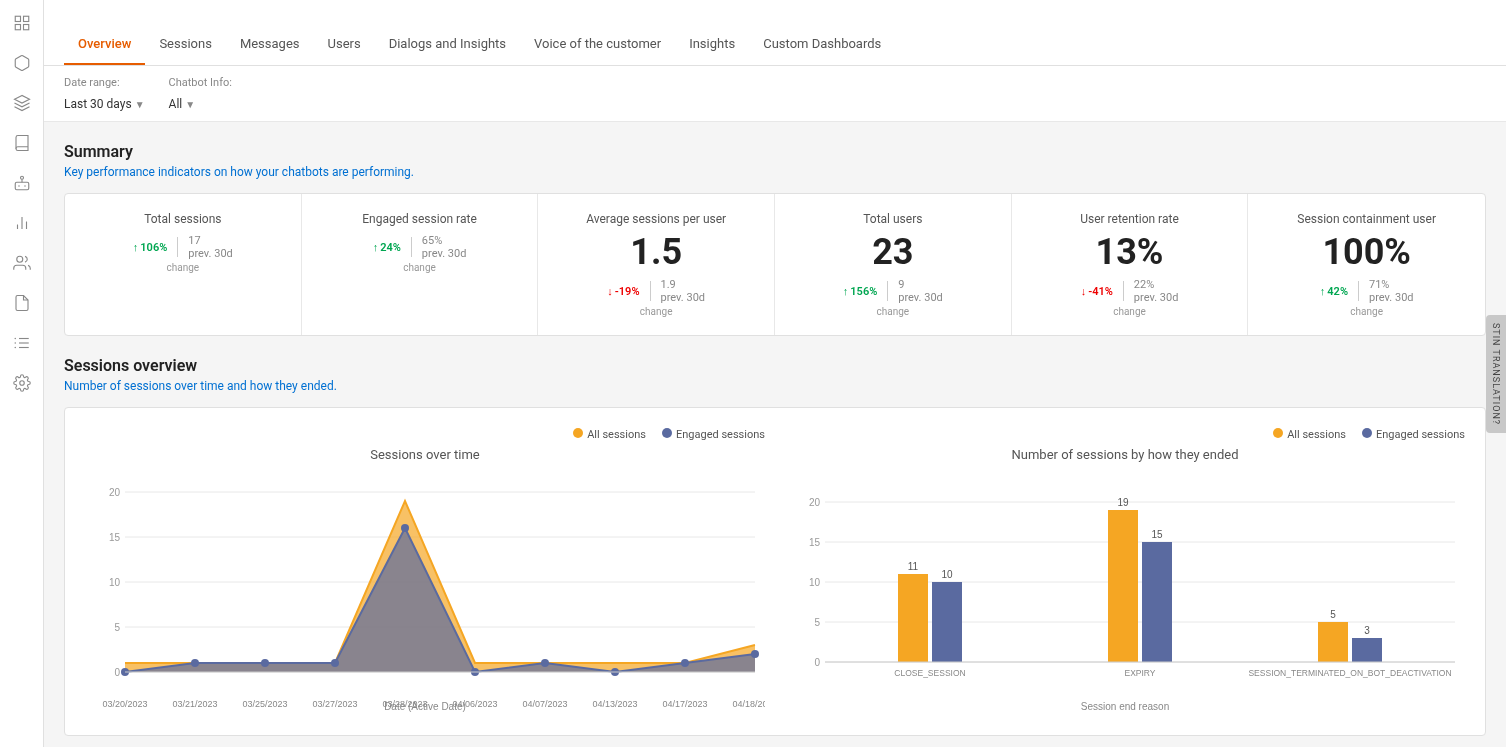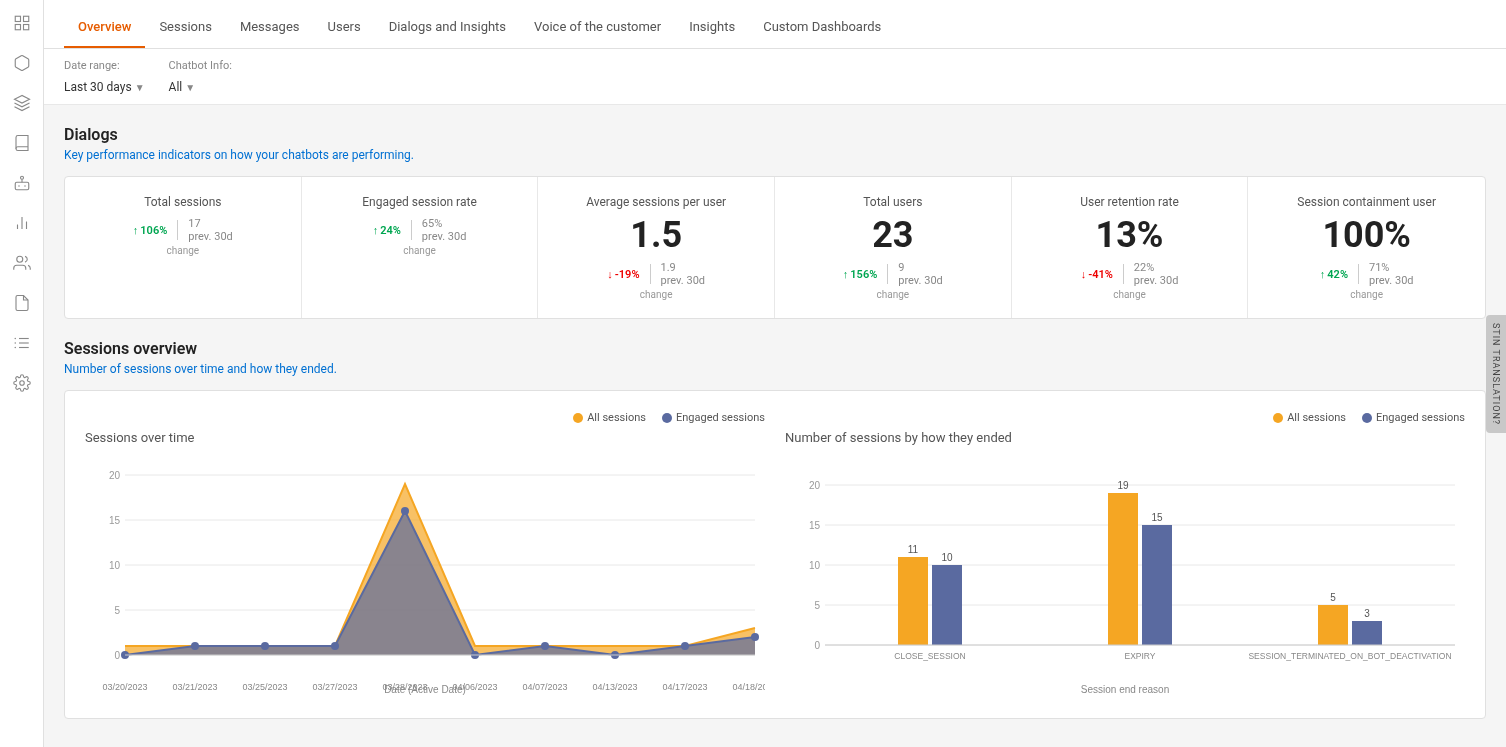--- a/index.html
+++ b/index.html
@@ -7,21 +7,21 @@
 
     
     .sidebar { width: 44px; background: #fff; border-right: 1px solid #e0e0e0; display: flex; flex-direction: column; align-items: center; padding: 12px 0; gap: 18px; min-height: 100vh; position: fixed; left: 0; top: 0; z-index: 10; }
     .sidebar-icon { width: 22px; height: 22px; display: flex; align-items: center; justify-content: center; cursor: pointer; color: #666; font-size: 16px; }
     .sidebar-icon svg { width: 18px; height: 18px; fill: none; stroke: #888; stroke-width: 1.5; }
 
     
     .main { margin-left: 44px; flex: 1; background: #f5f5f5; }
 
     
-    .tabs-bar { background: #fff; border-bottom: 1px solid #e0e0e0; padding: 0 20px; display: flex; align-items: flex-end; height: 49px; }
+    .tabs-bar { background: #fff; border-bottom: 1px solid #e0e0e0; padding: 0 20px; display: flex; align-items: flex-end; height: 66px; }
     .tab { padding: 0 14px 12px; font-size: 13px; color: #555; cursor: pointer; border-bottom: 2px solid transparent; white-space: nowrap; }
     .tab.active { color: #e65c00; border-bottom: 2px solid #e65c00; font-weight: 500; }
 
     
     .controls-bar { background: #fff; padding: 10px 20px 10px; display: flex; gap: 24px; border-bottom: 1px solid #e8e8e8; }
     .control-group { display: flex; flex-direction: column; gap: 8px; }
     .control-label { font-size: 11px; color: #888; }
     .control-value { font-size: 12px; font-weight: 400; color: #333; display: flex; align-items: center; gap: 3px; cursor: pointer; }
     .control-value .caret { font-size: 10px; color: #888; }
 
@@ -42,24 +42,24 @@
     .metric-change { display: flex; align-items: center; gap: 2px; font-weight: 600; }
     .metric-change.up { color: #00a651; }
     .metric-change.down { color: #e00; }
     .metric-prev { color: #888; }
     .divider-v { width: 1px; background: #ccc; height: 20px; }
 
     
     .charts-section { background: #fff; border: 1px solid #e0e0e0; border-radius: 4px; padding: 20px; }
     .charts-row { display: grid; grid-template-columns: 1fr 1fr; gap: 20px; }
     .chart-container { position: relative; }
-    .chart-title { font-size: 13px; color: #555; text-align: left; margin-bottom: 10px; }
+    .chart-title { font-size: 13px; color: #555; text-align: center; margin-bottom: 10px; }
     .chart-legend { display: flex; gap: 16px; justify-content: flex-end; margin-bottom: 6px; font-size: 11px; color: #555; align-items: center; }
     .legend-dot { width: 10px; height: 10px; border-radius: 50%; display: inline-block; margin-right: 4px; }
-    .legend-item { display: flex; align-items: center; }
+    .legend-item { display: flex; }
     svg text { font-family: -apple-system, BlinkMacSystemFont, 'Segoe UI', sans-serif; }
 
     
     .stin-panel { writing-mode: vertical-rl; background: #ccc; color: #555; font-size: 10px; position: fixed; right: 0; top: 50%; transform: translateY(-50%); padding: 8px 4px; cursor: pointer; }
   </style>
 </head>
 <body>
 
 <div class="sidebar">
   <div class="sidebar-icon">
@@ -162,21 +162,21 @@
       <span class="control-value">
         <span>All</span>
         <span class="caret">▼</span>
       </span>
     </div>
   </div>
 
   <div class="content">
 
     <div>
-      <div class="section-title">Dialogs</div>
+      <div class="section-title">Summary</div>
       <div class="section-subtitle">Key performance indicators on how your chatbots are performing.</div>
 
       <div class="summary-cards" id="summary-cards-container">
           <div class="metric-card">
     <div class="metric-label">Total sessions</div>
     <div class="metric-footer">
       <div class="metric-change up">
         <span>↑</span>
         <span>106%</span>
       </div>

